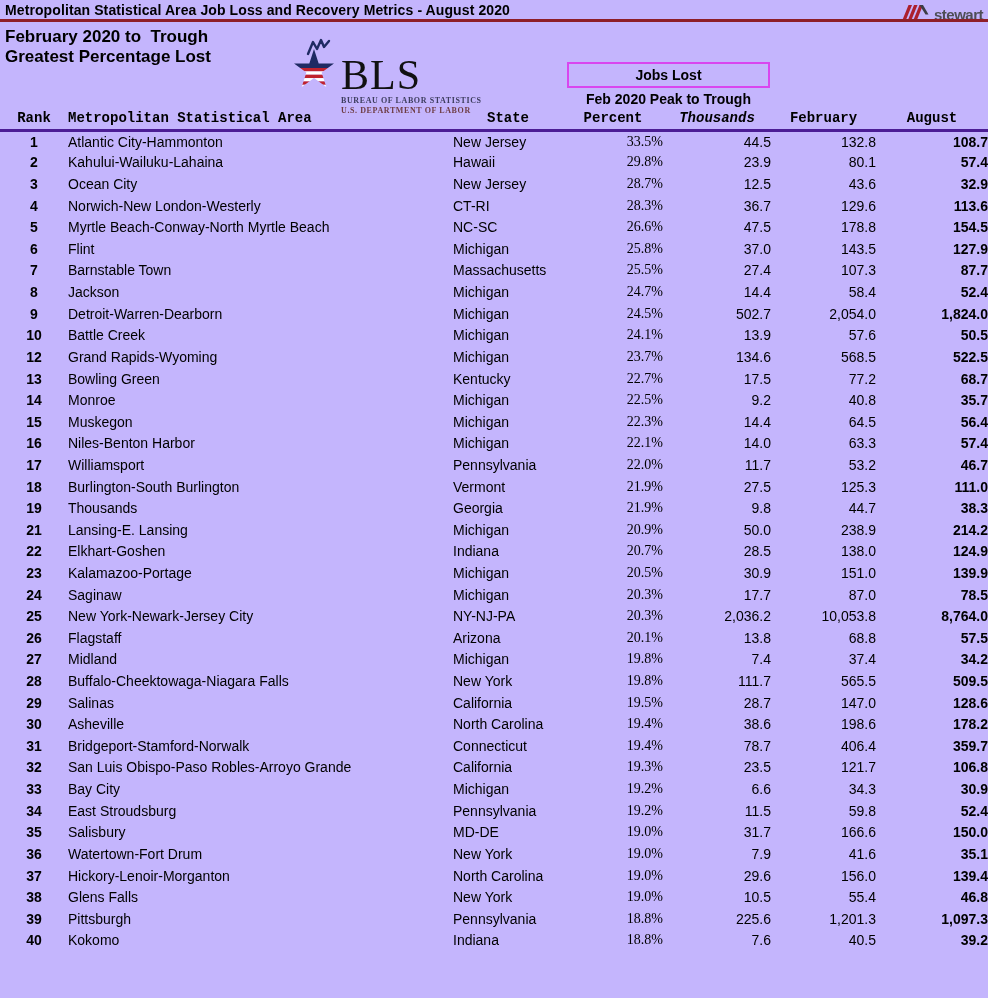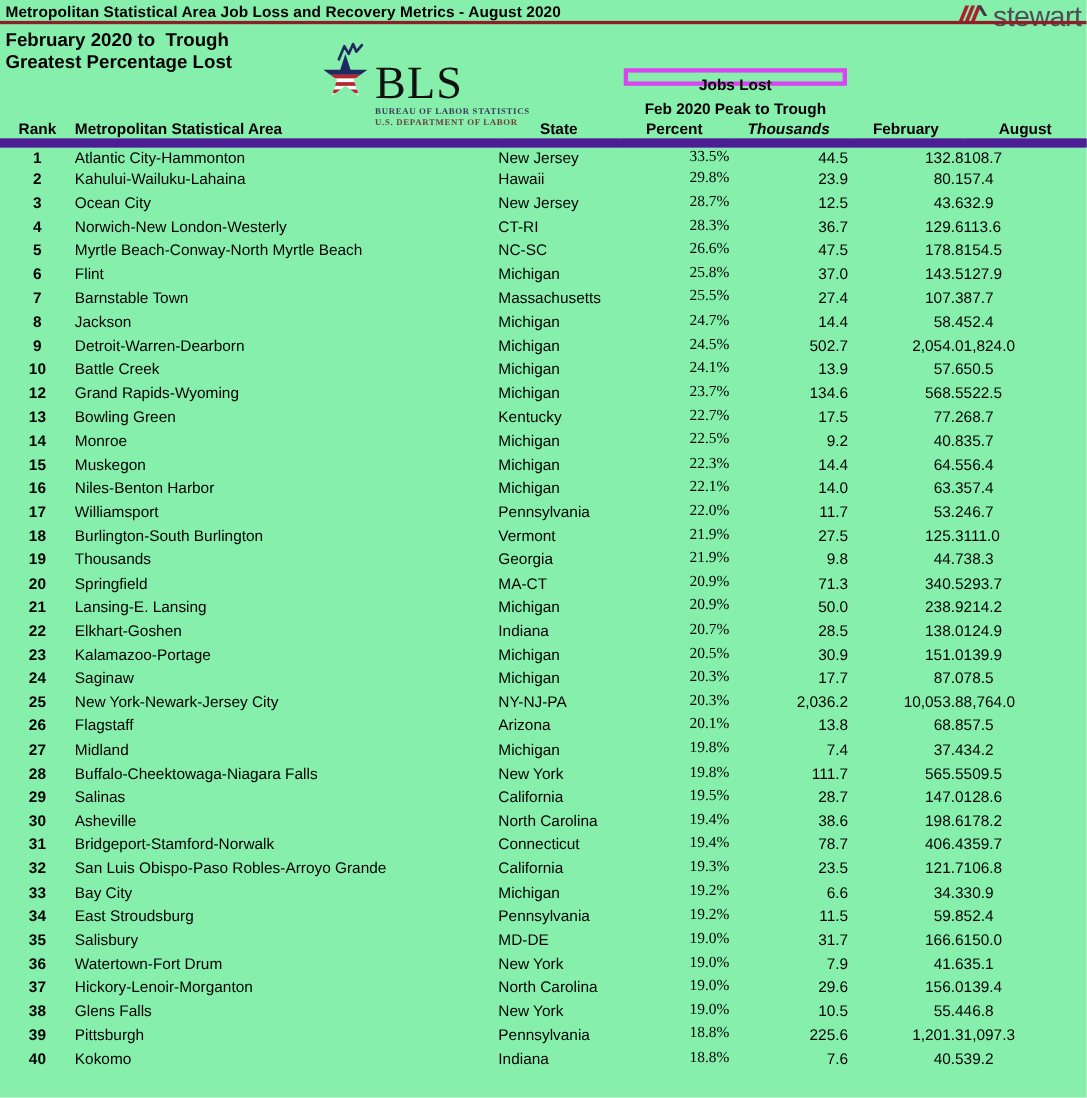--- a/index.html
+++ b/index.html
@@ -6,41 +6,42 @@
   html, body { background: #ffffff; }
   body {
     font-family: "Liberation Sans", sans-serif;
     color: #000;
     width: 988px;
   }
   #page {
     position: relative;
     width: 988px;
     height: 998px;
-    background: #86efac;
+    background: #c4b5fd;
     overflow: hidden;
   }
 
   
   .doc-title {
     position: absolute; left: 5px; top: 2px;
     font-size: 14px; font-weight: bold; letter-spacing: .1px;
     white-space: nowrap;
   }
   .title-rule {
     position: absolute; left: 0; right: 0; top: 19px;
     height: 3px; background: #8e1e28;
   }
   .stewart-logo {
     position: absolute; right: 5px; top: 1px;
     display: flex; align-items: center; gap: 2px;
   }
   .stewart-word {
-    font-size: 26px; color: #4e4e56; letter-spacing: -0.5px;
+    font-size: 15px; color: #4e4e56; letter-spacing: -0.5px;
     line-height: 1;
+    font-weight: bold;
   }
   .subtitle { position: absolute; left: 5px; font-size: 17px; font-weight: bold; white-space: pre; }
   .subtitle.l1 { top: 27px; }
   .subtitle.l2 { top: 47px; }
 
   
   .bls-logo { position: absolute; left: 292px; top: 38px; width: 125px; height: 68px; }
   .bls-row { display: flex; align-items: flex-end; }
   .bls-abbr {
     font-family: "Liberation Serif", serif;
@@ -53,22 +54,22 @@
     font-size: 8px; font-weight: bold; letter-spacing: .6px; line-height: 1.25;
     white-space: nowrap;
     margin-left: 47px;
   }
   .bls-cap1 { color: #3d3d5e; }
   .bls-cap2 { color: #6e3d44; }
 
   
   .grp { position: absolute; text-align: center; font-weight: bold; font-size: 14px; }
   .box-jobs-lost {
-    left: 567px; top: 62px; width: 203px; height: 16px;
-    border: 4px solid #d946ef; line-height: 22px;
+    left: 567px; top: 62px; width: 203px; height: 26px;
+    border: 2px solid #d946ef; line-height: 22px;
   }
   .sub-jobs-lost {
     left: 567px; top: 89px; width: 203px; height: 21px; line-height: 21px;
   }
   .box-total-emp {
     left: 770px; top: 62px; width: 216px; height: 48px;
     border: 2px solid #000;
   }
   .box-total-emp .line { line-height: 22px; }
   .it { font-style: italic; }
@@ -82,42 +83,42 @@
   col.w-rank  { width: 68px; }
   col.w-metro { width: 385px; }
   col.w-state { width: 110px; }
   col.w-pct   { width: 100px; }
   col.w-th    { width: 108px; }
   col.w-feb   { width: 105px; }
   col.w-aug   { width: 112px; }
 
   table.data th {
     height: 22px; font-size: 14px; font-weight: bold;
-    border-bottom: 8px solid #4c1d95; vertical-align: middle; padding: 0;
-    white-space: nowrap; overflow: hidden;
+    border-bottom: 3px solid #4c1d95; vertical-align: middle; padding: 0;
+    white-space: nowrap; overflow: hidden; font-family: Liberation Mono, monospace;
   }
   th.h-rank  { text-align: center; }
   th.h-metro { text-align: left; padding-left: 2px; }
   th.h-state { text-align: center; }
   th.h-pct   { text-align: center; }
   th.h-th    { text-align: center; font-style: italic; }
   th.h-feb   { text-align: center; }
   th.h-aug   { text-align: center; }
 
   table.data td {
     height: 21.62px; vertical-align: middle; padding: 0;
     white-space: nowrap; overflow: hidden;
   }
   td.c-rank  { text-align: center; font-weight: bold; }
   td.c-metro { text-align: left; padding-left: 2px; }
   td.c-state { text-align: left; padding-left: 2px; }
   td.c-pct   { text-align: right; padding-right: 1px; font-family: Liberation Serif, serif; }
   td.c-th    { text-align: right; padding-right: 1px; }
   td.c-feb   { text-align: right; padding-right: 1px; }
-  td.c-aug   { padding-right: 8px; }
+  td.c-aug   { text-align: right; padding-right: 8px; font-weight: bold; }
 </style>
 </head>
 <body>
 
 <div id="page">
 
   <div class="doc-title">Metropolitan Statistical Area Job Loss and Recovery Metrics - August 2020</div>
 
   <div class="stewart-logo">
     <span>
@@ -346,29 +347,20 @@
         <tr>
       <td class="c-rank">19</td>
       <td class="c-metro">Thousands</td>
       <td class="c-state">Georgia</td>
       <td class="c-pct">21.9%</td>
       <td class="c-th">9.8</td>
       <td class="c-feb">44.7</td>
       <td class="c-aug">38.3</td>
     </tr>
         <tr>
-      <td class="c-rank">20</td>
-      <td class="c-metro">Springfield</td>
-      <td class="c-state">MA-CT</td>
-      <td class="c-pct">20.9%</td>
-      <td class="c-th">71.3</td>
-      <td class="c-feb">340.5</td>
-      <td class="c-aug">293.7</td>
-    </tr>
-        <tr>
       <td class="c-rank">21</td>
       <td class="c-metro">Lansing-E. Lansing</td>
       <td class="c-state">Michigan</td>
       <td class="c-pct">20.9%</td>
       <td class="c-th">50.0</td>
       <td class="c-feb">238.9</td>
       <td class="c-aug">214.2</td>
     </tr>
         <tr>
       <td class="c-rank">22</td>

